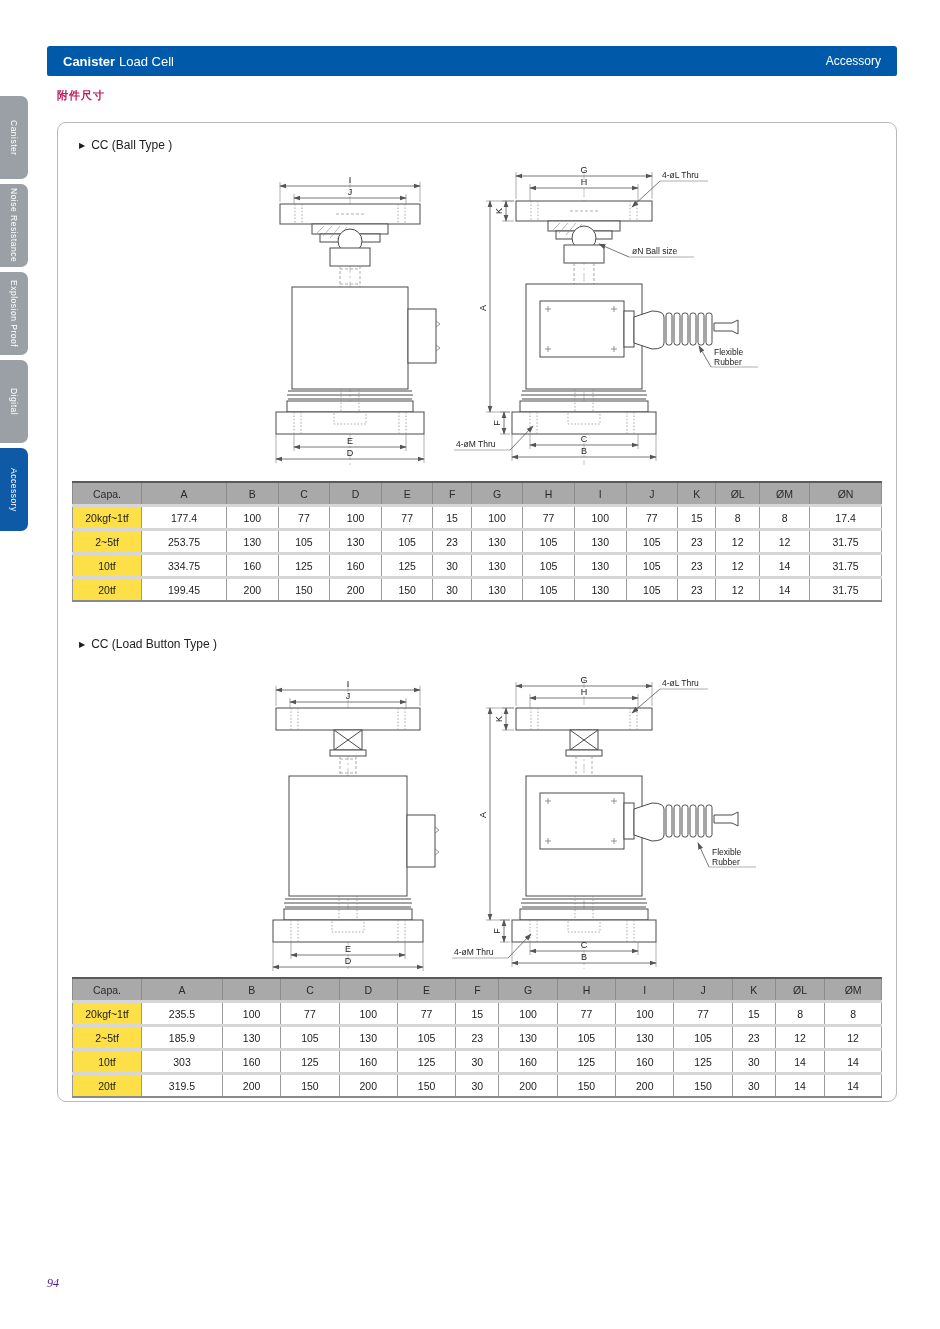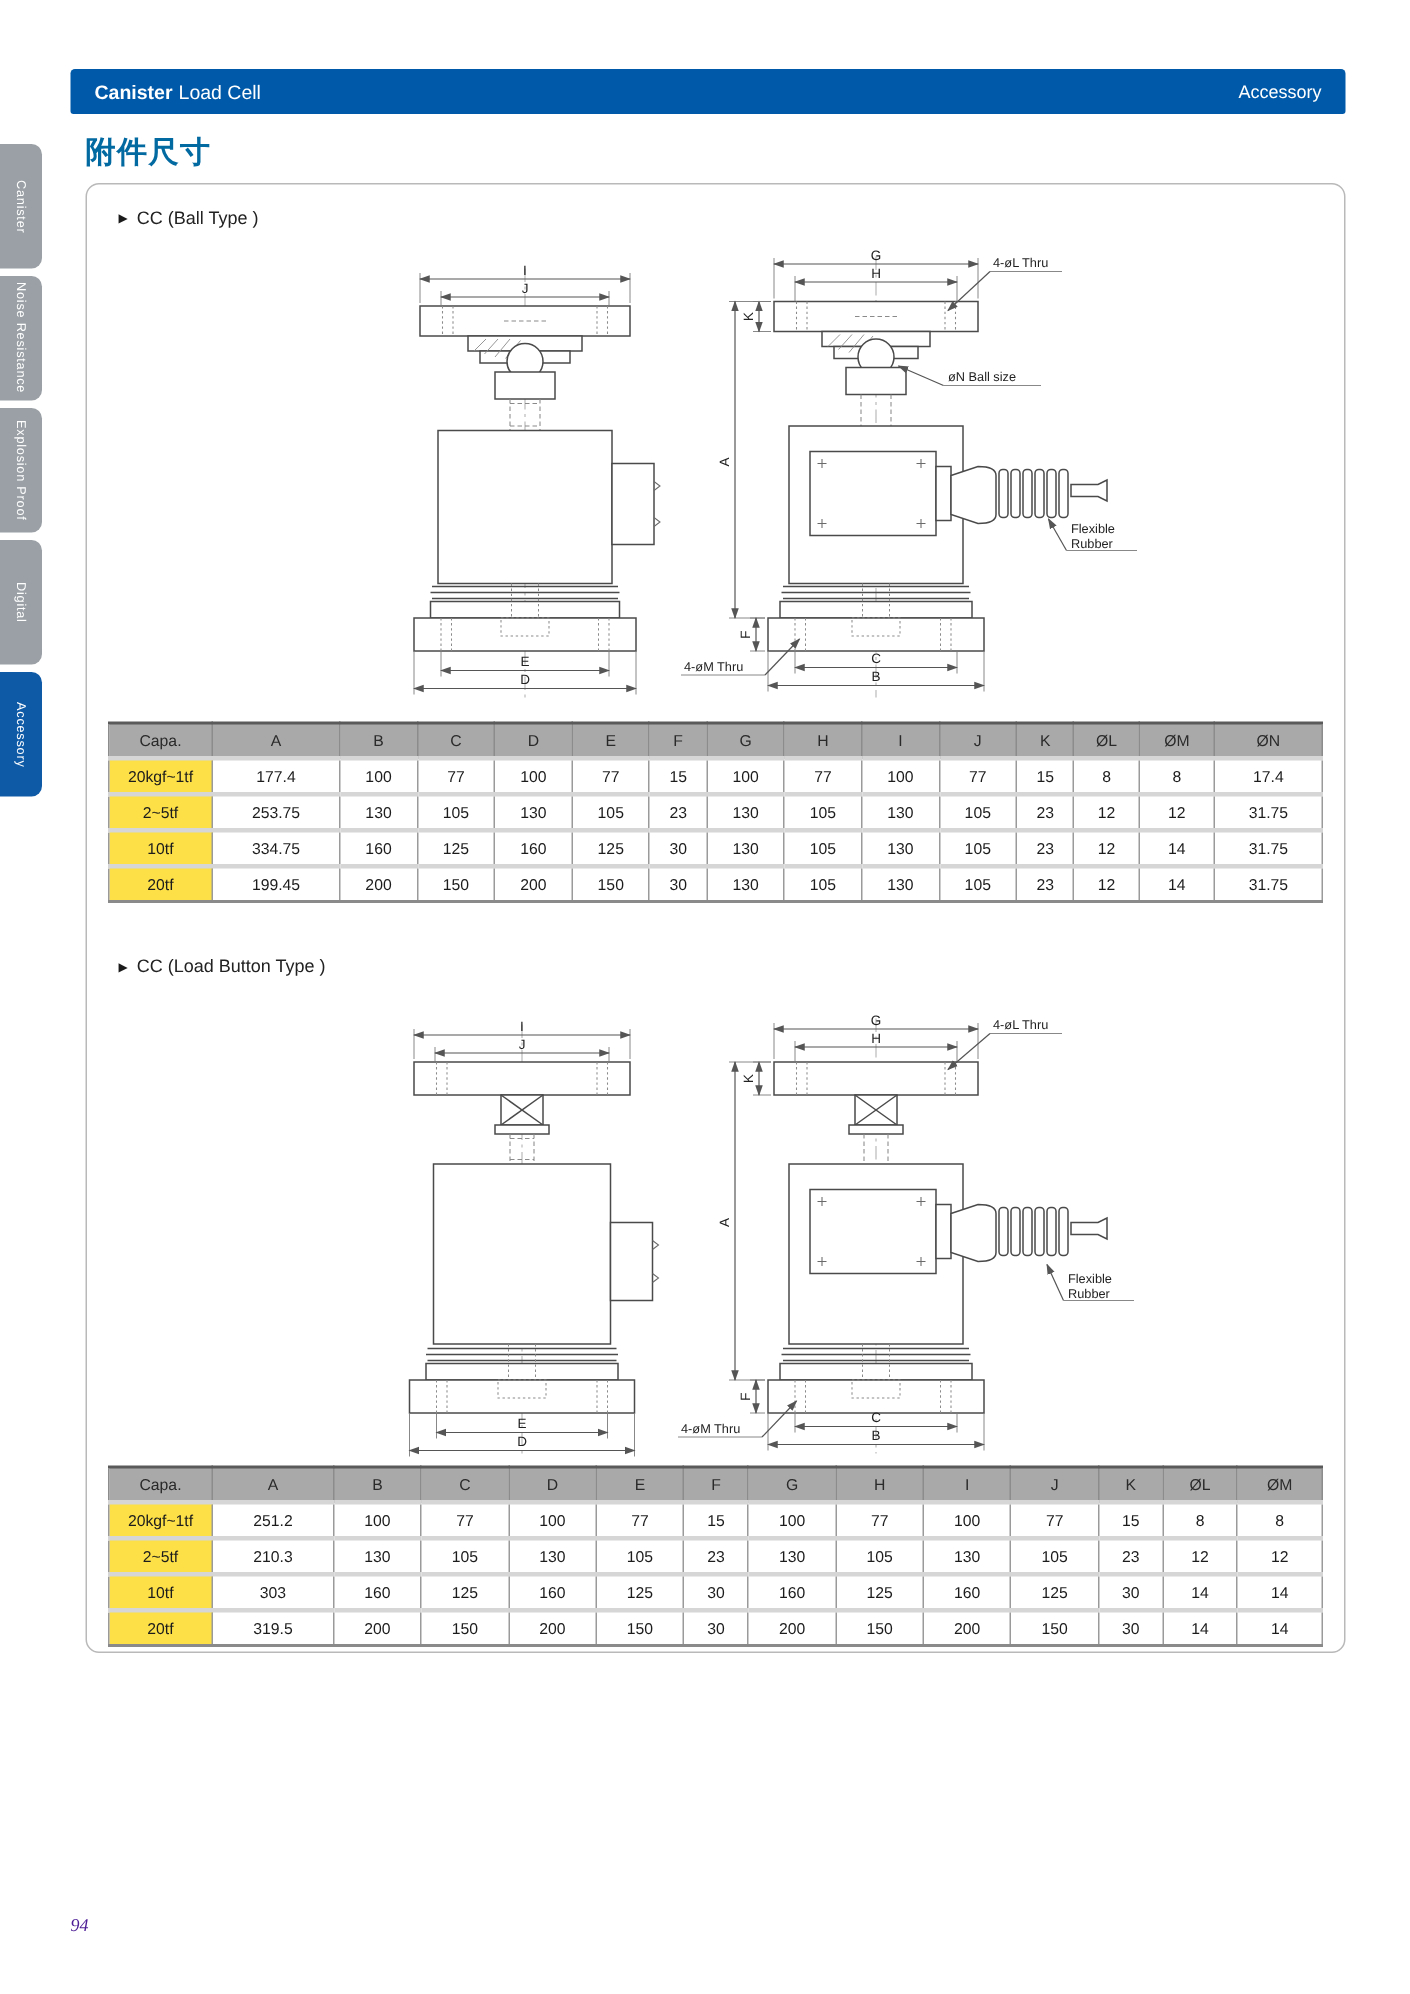--- a/index.html
+++ b/index.html
@@ -13,22 +13,22 @@
     background:#005aa9; border-radius:3px 3px 2px 2px;
     display:flex; align-items:center; justify-content:space-between;
     padding:0 16px; box-sizing:border-box; color:#fff;
   }
   .brand { font-size:13px; }
   .brand b { font-weight:bold; }
   .brand span.rest { font-weight:normal; margin-left:4px; }
   .header-right { font-size:12px; font-weight:normal; }
   
   .page-title {
-    position:absolute; left:57px; top:88px; font-size:20px; font-weight:bold;
-    color:#0369a1; letter-spacing:1px;
+    position:absolute; left:57px; top:88px; font-size:11px; font-weight:bold;
+    color:#be185d; letter-spacing:1px;
   }
   
   .sidebar { position:absolute; left:0; top:96px; width:28px; display:flex; flex-direction:column; gap:5px; }
   .side-tab {
     height:83px; width:28px; background:#9aa0a5; border-radius:0 7px 7px 0;
     display:flex; align-items:center; justify-content:center; cursor:pointer;
   }
   .side-tab.active { background:#0e5aa7; }
   .side-tab .vtxt {
     writing-mode:vertical-rl; text-orientation:mixed; color:#fff; font-size:8.5px;
@@ -571,37 +571,37 @@
           <th>I</th>
           <th>J</th>
           <th>K</th>
           <th>ØL</th>
           <th>ØM</th>
         </tr>
       </thead>
     <tbody>
         <tr>
           <td class="capa">20kgf~1tf</td>
-          <td>251.2</td>
+          <td>235.5</td>
           <td>100</td>
           <td>77</td>
           <td>100</td>
           <td>77</td>
           <td>15</td>
           <td>100</td>
           <td>77</td>
           <td>100</td>
           <td>77</td>
           <td>15</td>
           <td>8</td>
           <td>8</td>
         </tr>
         <tr>
           <td class="capa">2~5tf</td>
-          <td>210.3</td>
+          <td>185.9</td>
           <td>130</td>
           <td>105</td>
           <td>130</td>
           <td>105</td>
           <td>23</td>
           <td>130</td>
           <td>105</td>
           <td>130</td>
           <td>105</td>
           <td>23</td>

